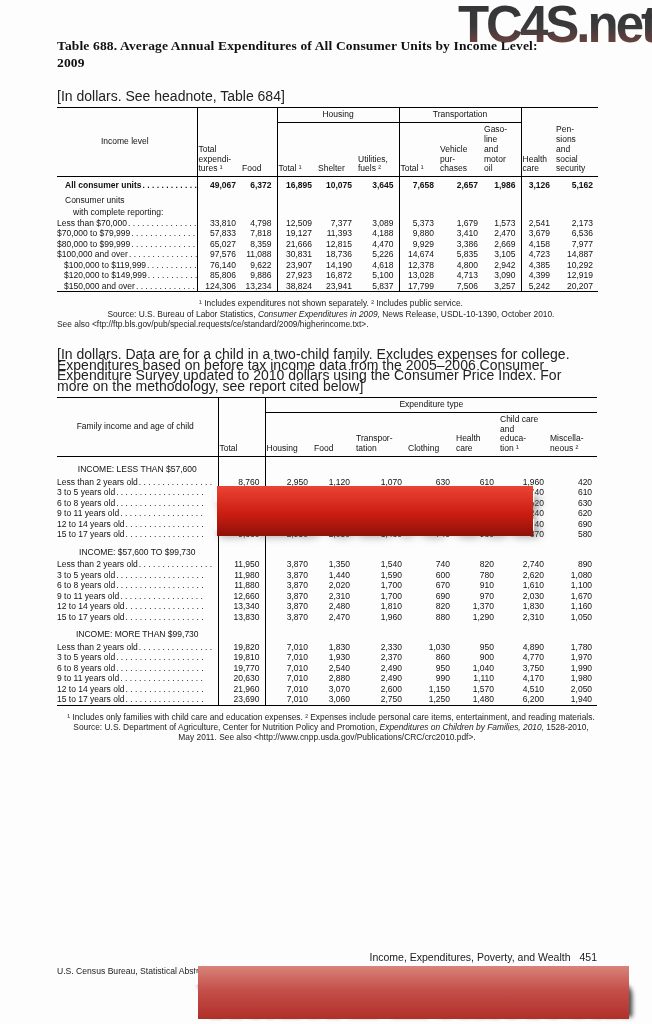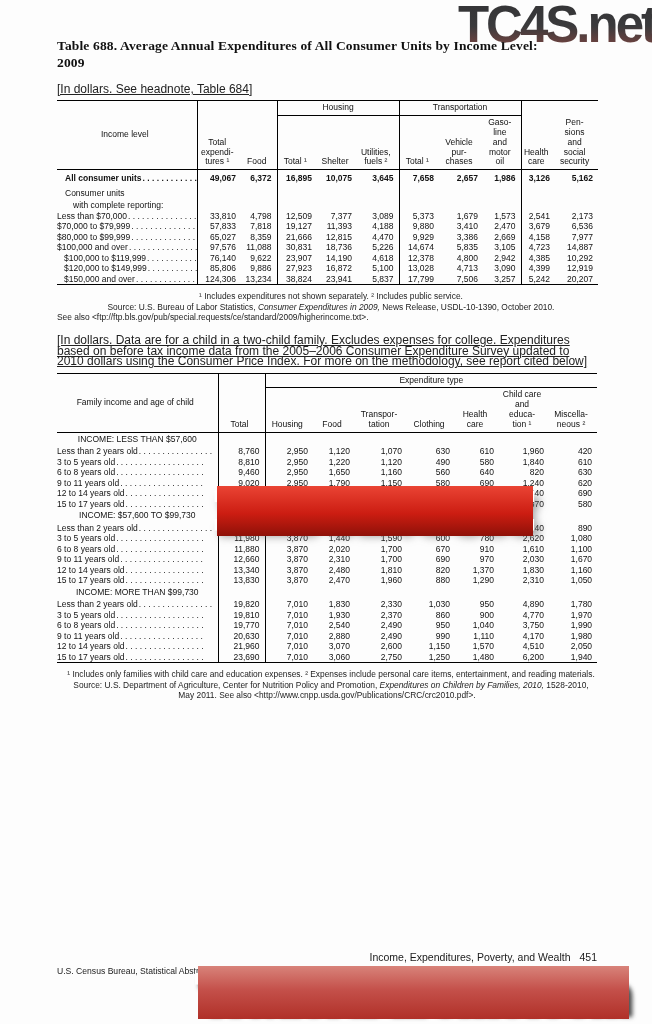--- a/index.html
+++ b/index.html
@@ -11,43 +11,43 @@
   .content{position:relative;padding-left:57px;z-index:1;}
 
   
   .t-title{
     font-family:"Liberation Serif","DejaVu Serif",serif;
     font-weight:700;font-size:13.5px;line-height:16.5px;letter-spacing:.15px;
     max-width:505px;color:#111;
   }
   .t688-title{padding-top:38px;}
   .t689-title{padding-top:22px;}
-  .headnote{font-size:12px;line-height:10.4px;color:#222;margin-top:13px;max-width:540px;text-decoration:underline;}
+  .headnote{font-size:14px;line-height:10.4px;color:#222;margin-top:20px;max-width:540px;}
 
   
   table{border-collapse:collapse;table-layout:fixed;margin-top:6px;
         border-top:1px solid #000;border-bottom:1.5px solid #000;}
   th,td{font-size:8.5px;line-height:10.5px;font-weight:400;padding:0;color:#111;}
   thead th{border-bottom:1.5px solid #000;white-space:pre-line;
-           vertical-align:bottom;text-align:center;padding:2px 5px 2px 1px;line-height:9.8px;}
+           vertical-align:bottom;text-align:left;padding:2px 5px 2px 1px;line-height:9.8px;}
   th.span{border-bottom:1px solid #000;text-align:center;vertical-align:middle;padding:2px 0;}
   th.stubh{text-align:center;vertical-align:middle;}
   .vl{border-left:1px solid #000;}
   td.num{text-align:right;padding-right:5px;white-space:nowrap;}
   td.stub{overflow:hidden;}
   .stubflex{display:flex;align-items:baseline;overflow:hidden;}
   .lbl{white-space:nowrap;}
   .dots{flex:1 1 0;white-space:nowrap;overflow:hidden;padding-left:1px;}
   tr.bold td{font-weight:700;padding-top:3px;padding-bottom:2px;}
   tr.bold .lbl{padding-left:8px;}
   tr.grp td{padding-top:2px;}
   tr.grp .lbl{padding-left:8px;}
   tr.grp2 .lbl{padding-left:16px;}
   tr.ind .lbl{padding-left:7px;}
-  tr.sec td{padding-top:1px;padding-bottom:2px;}
+  tr.sec td{padding-top:7px;padding-bottom:2px;}
   .secflex{justify-content:center;}
 
   
   .notes{max-width:540px;margin-top:6px;font-size:8.4px;line-height:10.4px;color:#1c1c1c;}
   .notes p{margin:0;}
   .fn,.src{text-indent:8px;text-align:center;}
   .seealso{text-indent:0;}
   .it{font-style:italic;}
 
   

